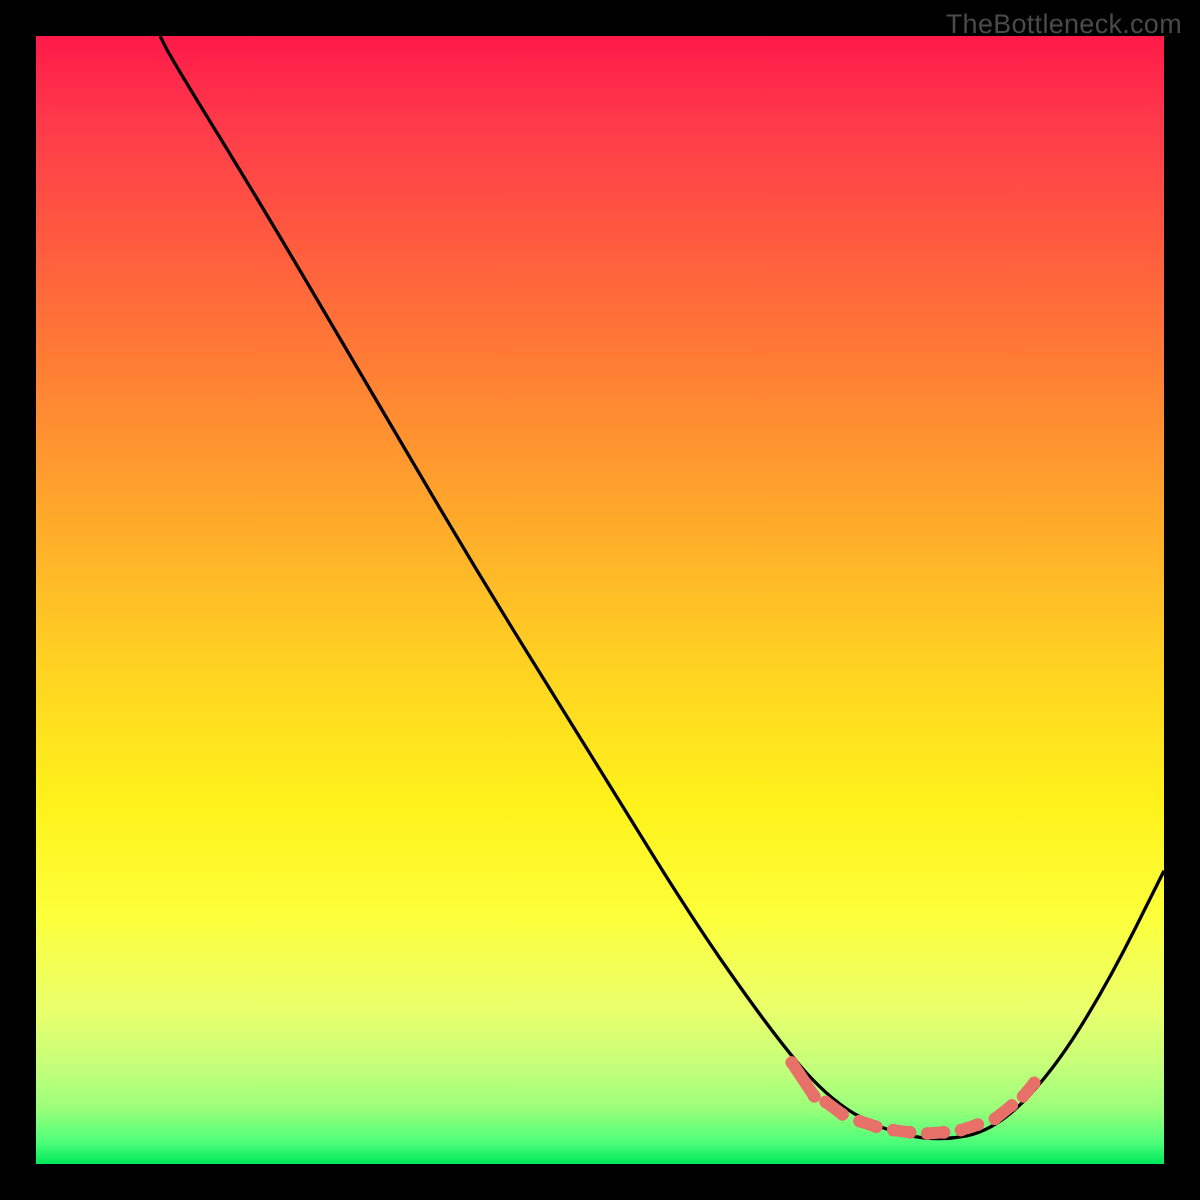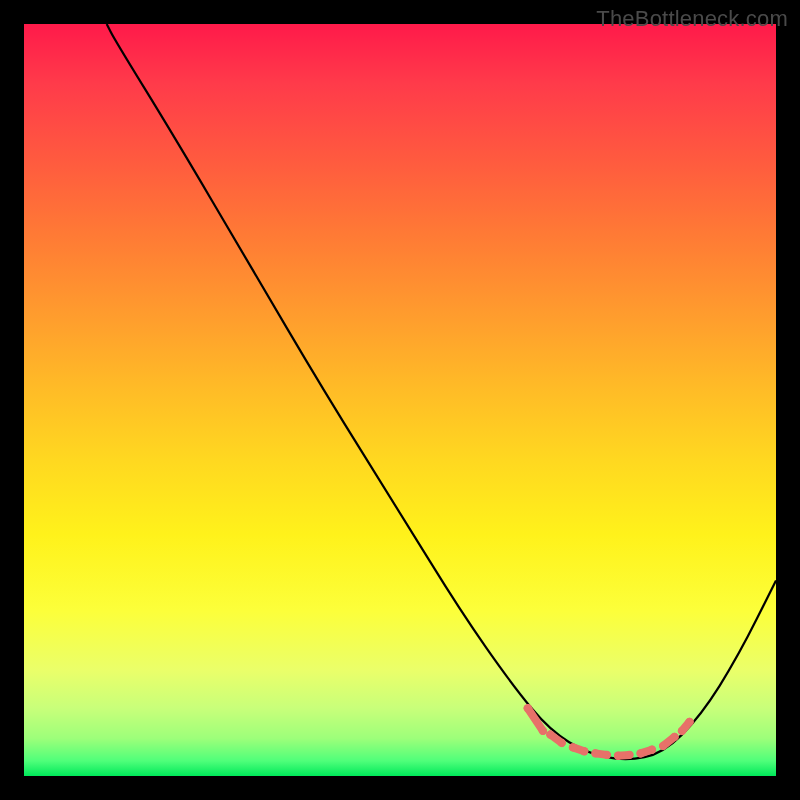--- a/index.html
+++ b/index.html
@@ -4,21 +4,21 @@
 <style>
   * { margin: 0; padding: 0; box-sizing: border-box; }
   html, body { width: 800px; height: 800px; overflow: hidden; }
   body { position: relative; background: #000; font-family: Arial, sans-serif; }
 
   .watermark {
     position: absolute;
     top: 6px;
     right: 12px;
     color: #4a4a4a;
-    font-size: 22px;
+    font-size: 18px;
     z-index: 10;
     letter-spacing: 0.2px;
     text-align: center;
   }
 
   .plot {
     position: absolute;
     left: 24px;
     top: 24px;
     width: 752px;

